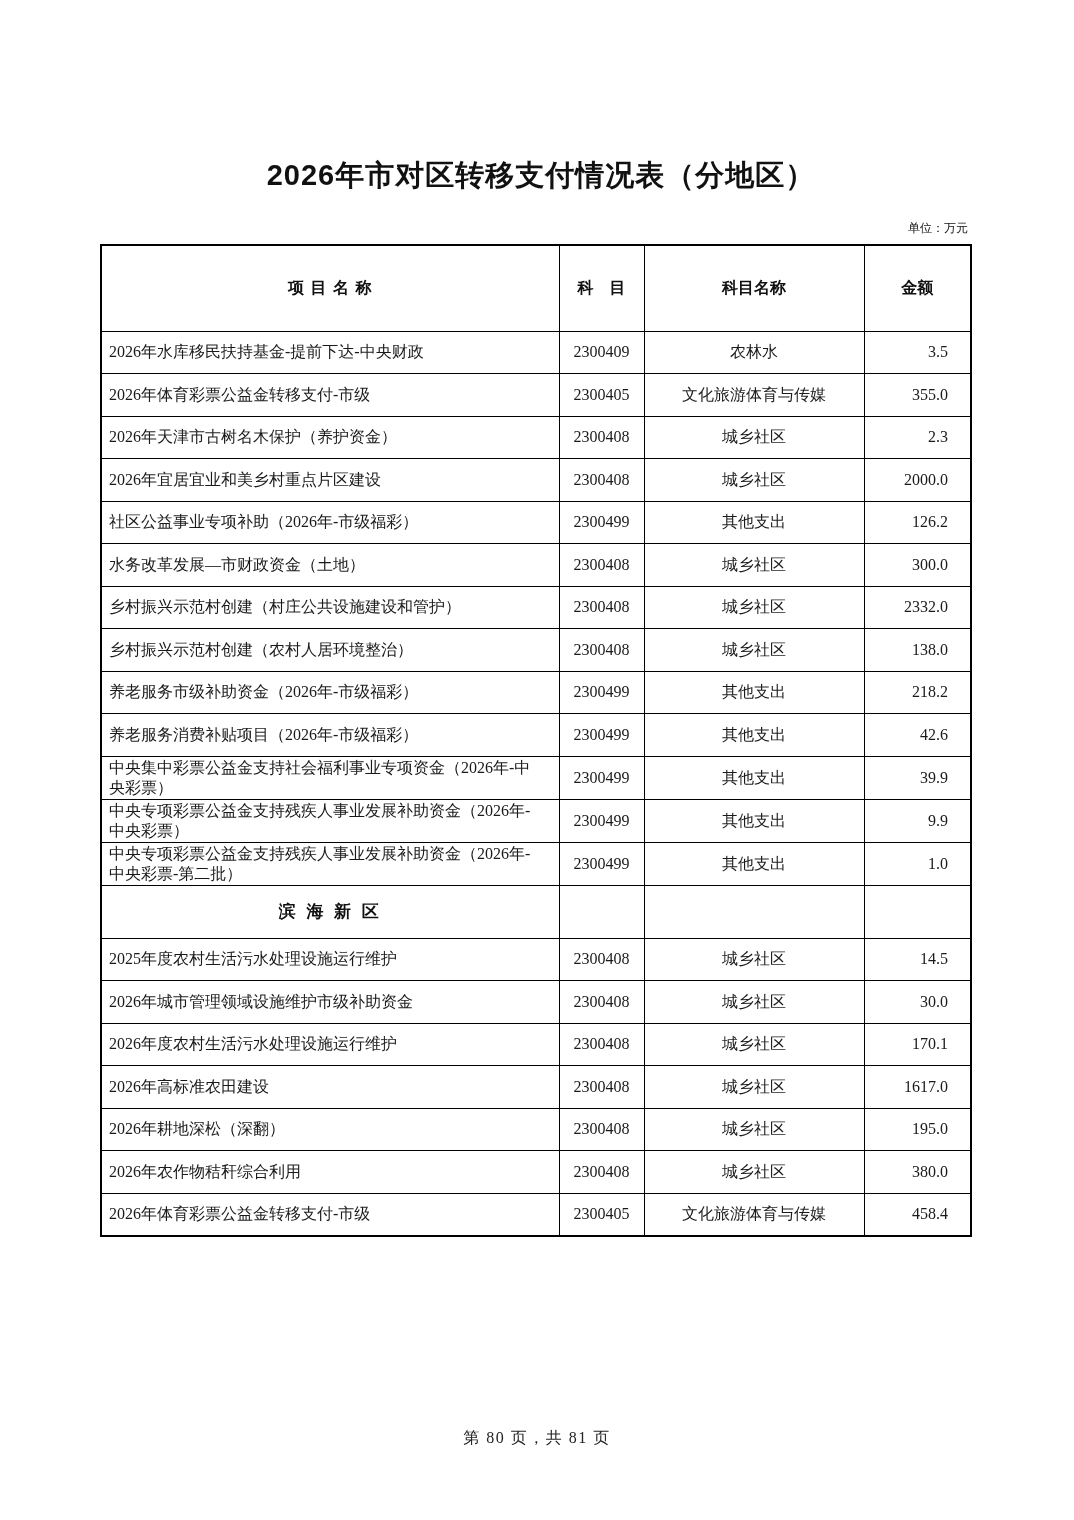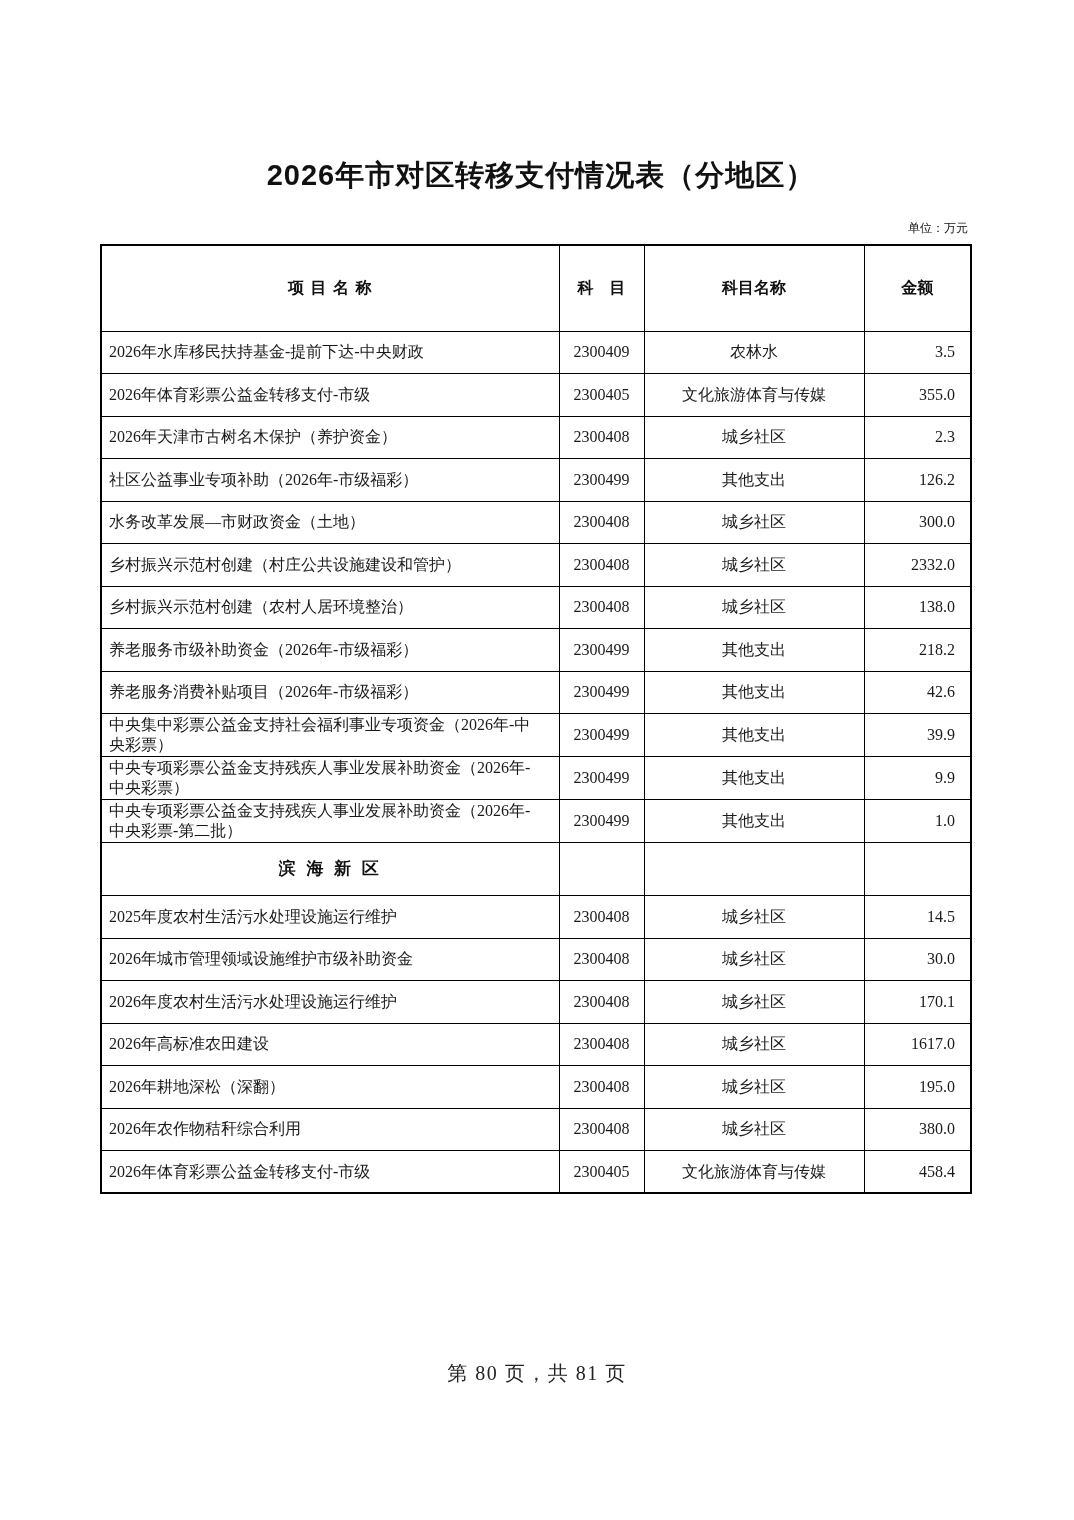--- a/index.html
+++ b/index.html
@@ -68,37 +68,37 @@
     line-height: 20px;
     vertical-align: middle;
     color: #1a1a1a;
   }
   td.cell-name {
     text-align: left;
     padding: 1px 14px 1px 7px;
   }
   td.cell-code   { text-align: center; }
   td.cell-subject{ text-align: center; }
-  td.cell-amount { text-align: right; padding-right: 15px; }
+  td.cell-amount { text-align: right; padding-right: 22px; }
   td.section-cell {
     font-family: "Liberation Sans", "DejaVu Sans", sans-serif;
     font-weight: bold;
     font-size: 17px;
     text-align: center;
     letter-spacing: 3px;
     padding: 16px;
     color: #111111;
   }
   .page-footer {
     position: absolute;
-    top: 1360px;
+    top: 1428px;
     left: 0;
     width: 100%;
     text-align: center;
-    font-size: 20px;
+    font-size: 16px;
     letter-spacing: 1.5px;
     color: #222222;
   }
 </style>
 </head>
 <body>
 
 <div class="page">
 
   <h1 class="page-title">2026年市对区转移支付情况表（分地区）</h1>
@@ -135,20 +135,26 @@
             <td class="cell-subject">文化旅游体育与传媒</td>
             <td class="cell-amount">355.0</td>
           </tr>
           <tr class="body-row">
             <td class="cell-name">2026年天津市古树名木保护（养护资金）</td>
             <td class="cell-code">2300408</td>
             <td class="cell-subject">城乡社区</td>
             <td class="cell-amount">2.3</td>
           </tr>
           <tr class="body-row">
+            <td class="cell-name">2026年宜居宜业和美乡村重点片区建设</td>
+            <td class="cell-code">2300408</td>
+            <td class="cell-subject">城乡社区</td>
+            <td class="cell-amount">2000.0</td>
+          </tr>
+          <tr class="body-row">
             <td class="cell-name">社区公益事业专项补助（2026年-市级福彩）</td>
             <td class="cell-code">2300499</td>
             <td class="cell-subject">其他支出</td>
             <td class="cell-amount">126.2</td>
           </tr>
           <tr class="body-row">
             <td class="cell-name">水务改革发展—市财政资金（土地）</td>
             <td class="cell-code">2300408</td>
             <td class="cell-subject">城乡社区</td>
             <td class="cell-amount">300.0</td>

